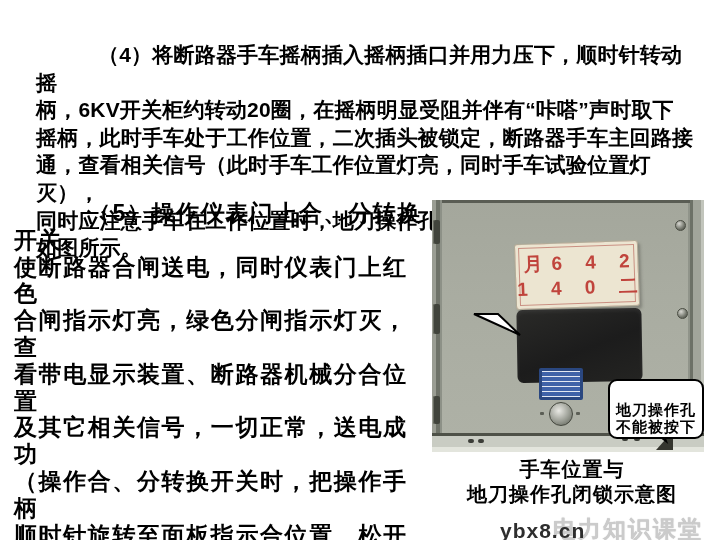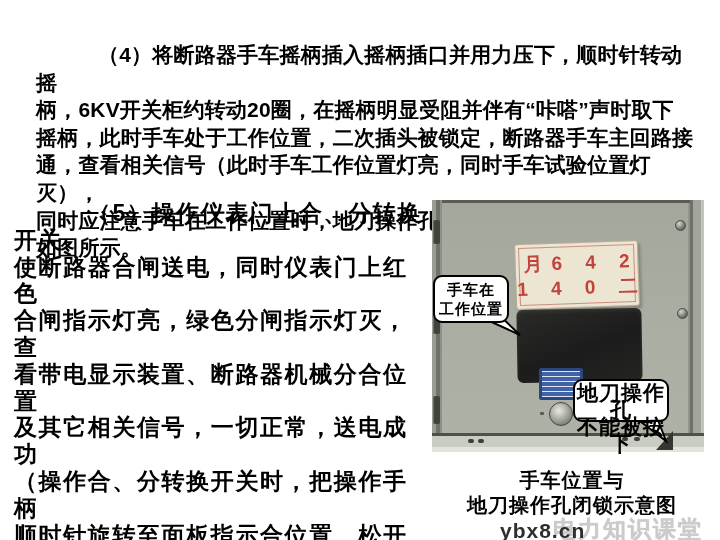--- a/index.html
+++ b/index.html
@@ -107,28 +107,28 @@
   
   .callout{
     position:absolute;background:#fff;border:2px solid #000;border-radius:9px;
     color:#000;font-weight:bold;text-align:center;white-space:pre-line;z-index:5;
   }
   #callout-work{
     left:433px;top:275px;width:72px;height:41px;
     font-size:15px;line-height:19px;padding-top:3px;letter-spacing:1px;
   }
   #callout-earth{
-    left:573px;top:379px;width:92px;height:36px;
-    font-size:21px;line-height:17px;padding-top:3px;letter-spacing:1px;
+    left:608px;top:379px;width:92px;height:36px;
+    font-size:15px;line-height:17px;padding-top:20px;letter-spacing:1px;
   }
   .tail{position:absolute;z-index:4;}
 
   
   #caption{
-    left:436px;top:468px;width:272px;
+    left:436px;top:457px;width:272px;
     font-size:20px;line-height:24.5px;text-align:center;letter-spacing:1px;
   }
   #watermark{position:absolute;left:495px;top:496px;width:225px;height:36px;margin-top:17px;}
   .wm-brand{
     position:absolute;left:58px;top:1px;
     font-size:23px;font-weight:bold;letter-spacing:2px;
     color:var(--watermark-gray,#cbcbcb);text-shadow:0 0 1px #b5b5b5;white-space:nowrap;
   }
   .wm-site{
     position:absolute;left:5px;top:6px;
@@ -185,22 +185,20 @@
 
     <div class="rail"></div>
     <div class="rail-strip"></div>
     <div class="rail-dot" style="left:36px;top:239px;"></div>
     <div class="rail-dot" style="left:46px;top:239px;"></div>
     <div class="rail-dot" style="left:190px;top:237px;"></div>
     <div class="rail-dot" style="left:202px;top:237px;"></div>
     <div class="corner-triangle"></div>
   </div>
 
-  <div id="callout-work" class="callout">手车在
-工作位置</div>
   <svg class="tail" style="left:468px;top:313px;" width="54" height="24" viewBox="0 0 54 24">
     <polygon points="6,1 30,1 52,22" fill="#ffffff" stroke="#000000" stroke-width="2"></polygon>
   </svg>
 
   <div id="callout-earth" class="callout">地刀操作孔
 不能被按下</div>
   <svg class="tail" style="left:628px;top:414px;" width="42" height="30" viewBox="0 0 42 30">
     <polygon points="4,1 28,1 38,27" fill="#ffffff" stroke="#000000" stroke-width="2"></polygon>
   </svg>
 

